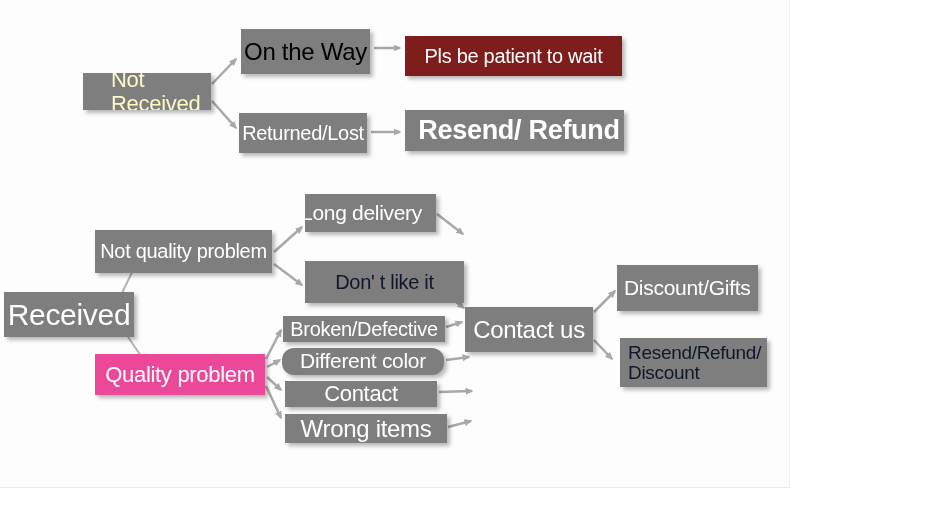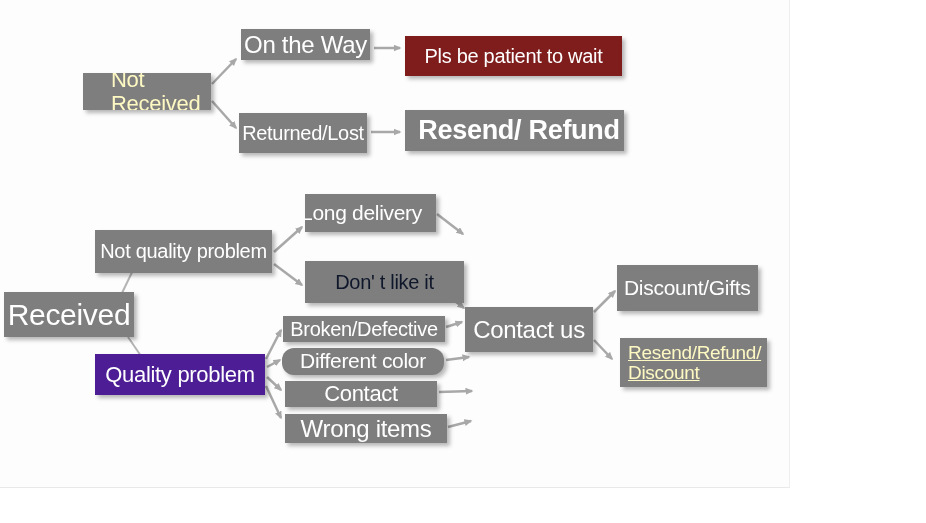--- a/index.html
+++ b/index.html
@@ -56,30 +56,30 @@
       <line x1="267" y1="377" x2="281" y2="390" stroke="#a8a8a8" stroke-width="2.5" marker-end="url(#arrowhead)"></line>
       <line x1="266" y1="386" x2="281" y2="418" stroke="#a8a8a8" stroke-width="2.5" marker-end="url(#arrowhead)"></line>
       <line x1="446" y1="327" x2="462" y2="322" stroke="#a8a8a8" stroke-width="2.5" marker-end="url(#arrowhead)"></line>
       <line x1="446" y1="360" x2="469" y2="357" stroke="#a8a8a8" stroke-width="2.5" marker-end="url(#arrowhead)"></line>
       <line x1="439" y1="392" x2="472" y2="391" stroke="#a8a8a8" stroke-width="2.5" marker-end="url(#arrowhead)"></line>
       <line x1="448" y1="427" x2="471" y2="421" stroke="#a8a8a8" stroke-width="2.5" marker-end="url(#arrowhead)"></line>
       <line x1="594" y1="312" x2="615" y2="291" stroke="#a8a8a8" stroke-width="2.5" marker-end="url(#arrowhead)"></line>
       <line x1="594" y1="340" x2="612" y2="359" stroke="#a8a8a8" stroke-width="2.5" marker-end="url(#arrowhead)"></line>
     </svg>
 <div class="node" style="left: 83px; top: 73px; width: 128px; height: 37px; font-size: 22px; background: rgb(126, 126, 126); color: #fef9c3; padding-left: 28px;">Not Received</div>
-    <div class="node" style="left: 241px; top: 29px; width: 129px; height: 31px; font-size: 24px; background: rgb(126, 126, 126); color: #ffffff;">On the Way</div>
+    <div class="node" style="left: 241px; top: 29px; width: 129px; height: 45px; font-size: 24px; background: rgb(126, 126, 126); color: #000000;">On the Way</div>
     <div class="node" style="left: 405px; top: 28px; width: 217px; height: 40px; font-size: 20px; background: #7f1d1d; color: rgb(255, 255, 255); margin-top: 8px;">Pls be patient to wait</div>
     <div class="node" style="left: 239px; top: 113px; width: 128px; height: 40px; font-size: 20px; background: rgb(126, 126, 126); color: rgb(255, 255, 255);">Returned/Lost</div>
     <div class="node" style="left: 405px; top: 110px; width: 219px; height: 41px; font-size: 27px; font-weight: 600; background: rgb(126, 126, 126); color: rgb(255, 255, 255); padding-left: 9px;">Resend/ Refund</div>
     <div class="node align-left" style="left: 305px; top: 194px; width: 131px; height: 38px; font-size: 21px; text-indent: -4px; background: rgb(126, 126, 126); color: rgb(255, 255, 255);">Long delivery</div>
     <div class="node" style="left: 95px; top: 230px; width: 177px; height: 43px; font-size: 20px; background: rgb(126, 126, 126); color: rgb(255, 255, 255);">Not quality problem</div>
     <div class="node" style="left: 305px; top: 261px; width: 159px; height: 42px; font-size: 20px; background: rgb(126, 126, 126); color: #0f172a;">Don' t like it</div>
     <div class="node" style="left: 4px; top: 292px; width: 130px; height: 45px; font-size: 30px; background: rgb(126, 126, 126); color: rgb(255, 255, 255);">Received</div>
     <div class="node" style="left: 283px; top: 316px; width: 162px; height: 26px; font-size: 20px; background: rgb(126, 126, 126); color: #ffffff;">Broken/Defective</div>
     <div class="node" style="left: 465px; top: 307px; width: 128px; height: 45px; font-size: 24px; background: rgb(126, 126, 126); color: rgb(255, 255, 255);">Contact us</div>
     <div class="node align-left" style="left: 617px; top: 265px; width: 141px; height: 46px; font-size: 21px; padding-left: 7px; background: rgb(126, 126, 126); color: rgb(255, 255, 255);">Discount/Gifts</div>
     <div class="node" style="left: 282px; top: 348px; width: 162px; height: 27px; font-size: 21px; background: rgb(126, 126, 126); color: rgb(255, 255, 255); border-radius: 12px;">Different color</div>
-    <div class="node" style="left: 95px; top: 354px; width: 170px; height: 41px; font-size: 22px; background: #4c1d95; color: rgb(255, 255, 255);">Quality problem</div>
-    <div class="node align-left" style="left: 620px; top: 338px; width: 147px; height: 49px; font-size: 19px; padding-left: 8px; background: rgb(126, 126, 126); color: #fef9c3; text-decoration: underline;">Resend/Refund/
+    <div class="node" style="left: 95px; top: 354px; width: 170px; height: 41px; font-size: 22px; background: #ec4899; color: rgb(255, 255, 255);">Quality problem</div>
+    <div class="node align-left" style="left: 620px; top: 338px; width: 147px; height: 49px; font-size: 19px; padding-left: 8px; background: rgb(126, 126, 126); color: #0f172a;">Resend/Refund/
 Discount</div>
     <div class="node" style="left: 285px; top: 381px; width: 152px; height: 26px; font-size: 22px; background: rgb(126, 126, 126); color: rgb(255, 255, 255);">Contact</div>
     <div class="node" style="left: 285px; top: 414px; width: 162px; height: 29px; font-size: 24px; background: rgb(126, 126, 126); color: rgb(255, 255, 255);">Wrong items</div>
   </div>
 
 </body></html>

